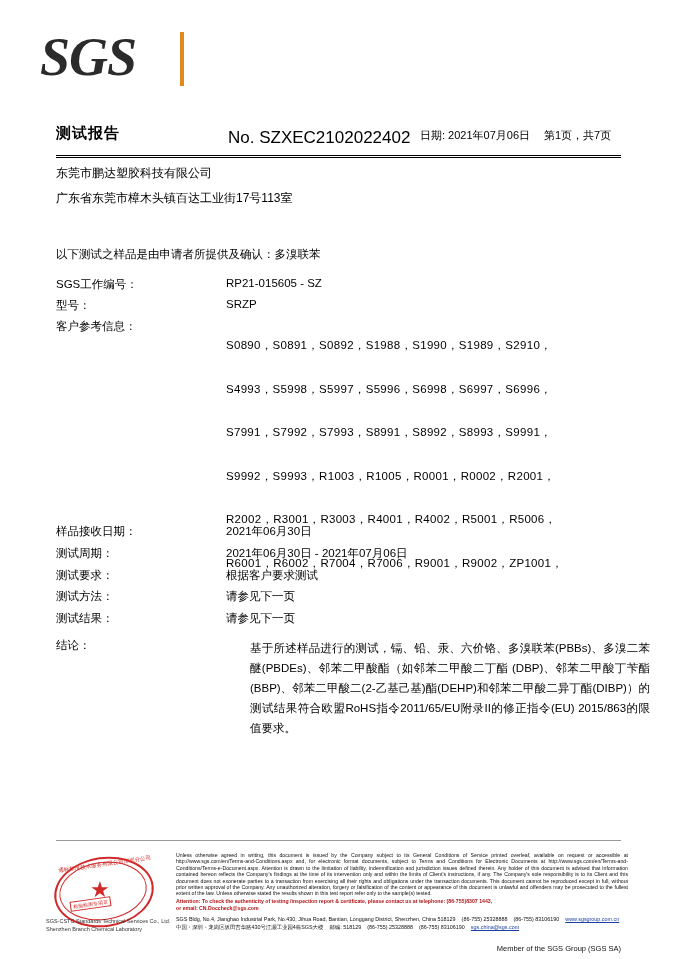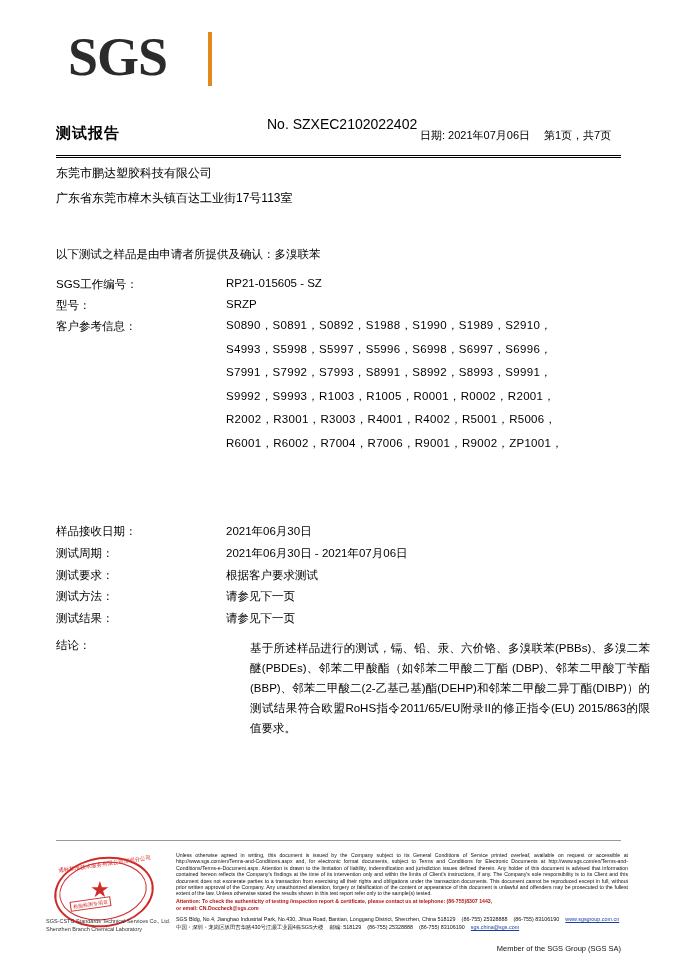--- a/index.html
+++ b/index.html
@@ -18,24 +18,25 @@
   .page {
     position: absolute;
     left: 0; top: 0;
     width: 677px;
     height: 959px;
   }
 
   
   .logo-wrap {
     position: absolute;
-    left: 68px;
+    left: 40px;
     top: 28px;
     width: 140px;
     height: 62px;
+    font-style: italic;
   }
   .logo-text {
     font-family: "Liberation Serif", serif;
     font-weight: bold;
     font-size: 54px;
     letter-spacing: -1px;
     color: #2b2b2b;
     line-height: 58px;
   }
   .logo-bar {
@@ -66,23 +67,22 @@
     position: absolute;
     left: 56px;
     top: 124px;
     font-size: 15px;
     font-weight: bold;
     letter-spacing: 1px;
   }
   .report-no {
     position: absolute;
     left: 228px;
-    top: 116px;
-    font-size: 14px;
-    margin-left: 39px;
+    top: 128px;
+    font-size: 17px;
   }
   .report-date {
     position: absolute;
     left: 420px;
     top: 128px;
     font-size: 11px;
   }
   .report-page {
     position: absolute;
     left: 544px;
@@ -137,20 +137,21 @@
     position: absolute;
     left: 226px;
     top: 314px;
     width: 400px;
     font-size: 11.5px;
     line-height: 23.6px;
     letter-spacing: 0.3px;
   }
   .cust-ref-lines div {
     white-space: nowrap;
+    margin-top: 20px;
   }
   .cust-ref-lines div.indent {
     padding-left: 11px;
   }
 
   .conclusion-text {
     position: absolute;
     left: 226px;
     top: 611px;
     width: 400px;

